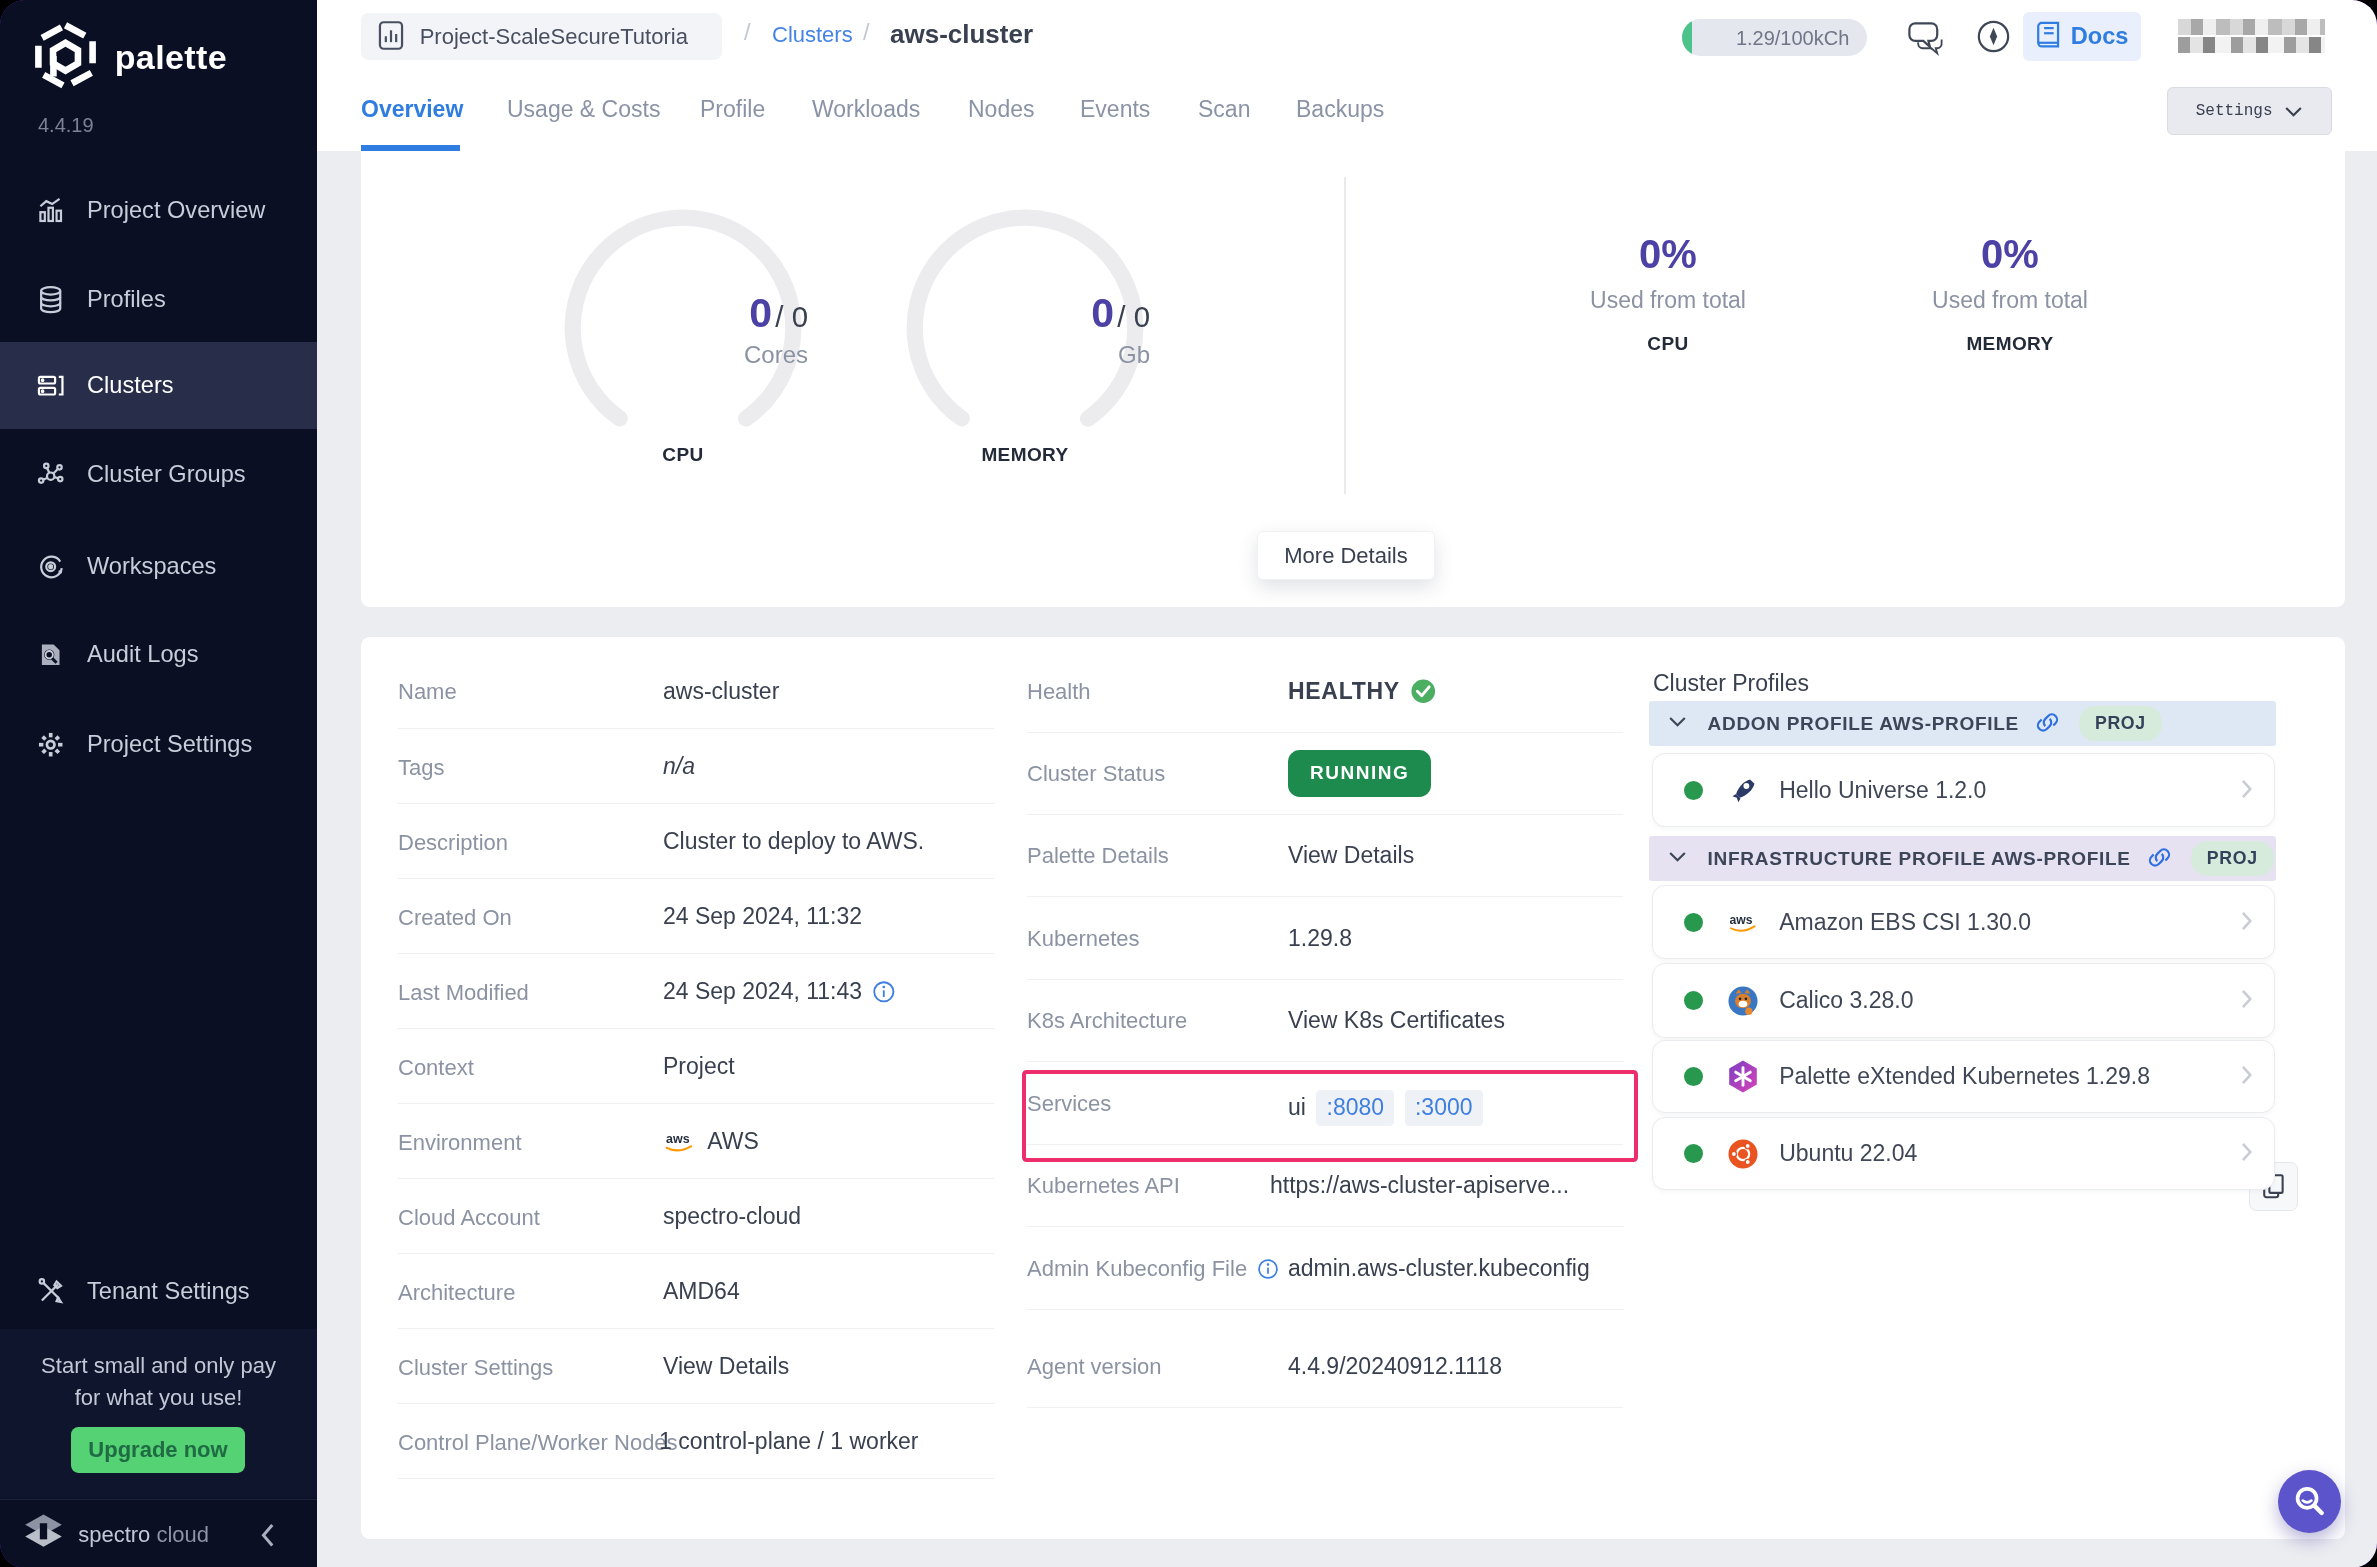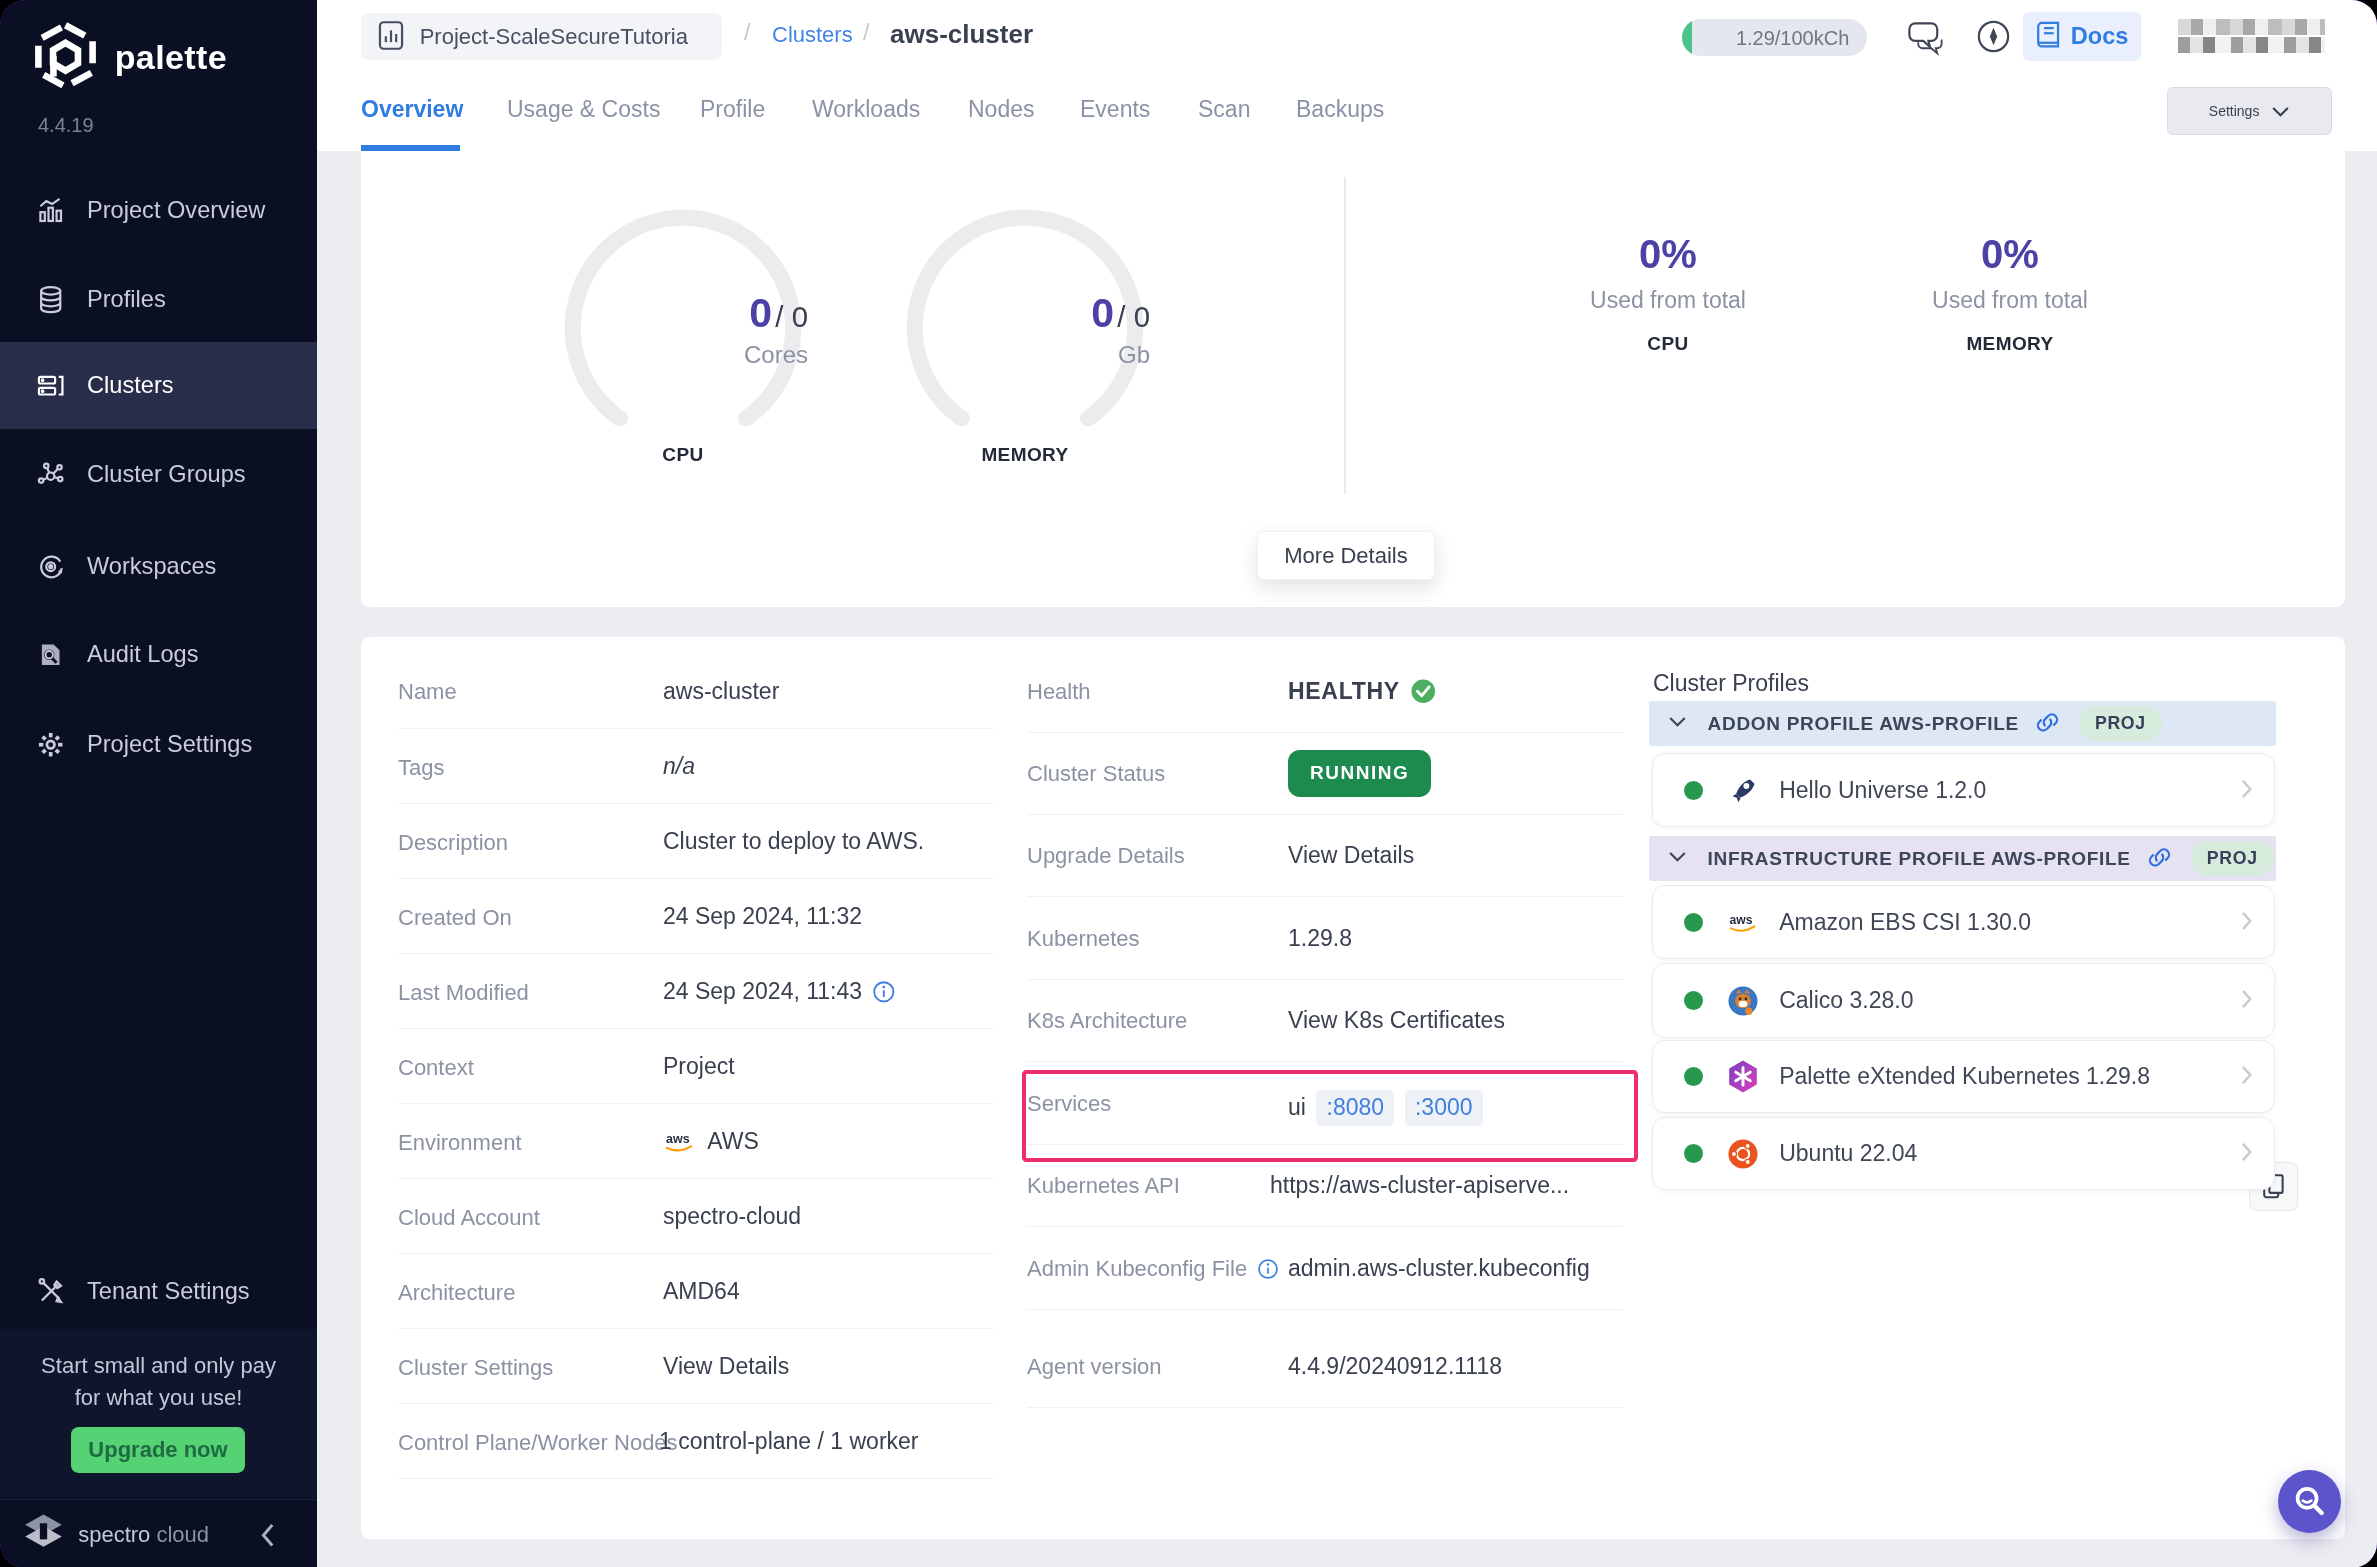--- a/index.html
+++ b/index.html
@@ -43,21 +43,21 @@
   .redacted .r1,.redacted .r2{height:16px;}
   .redacted .r1{background:repeating-linear-gradient(90deg,#d8d8d8 0 13.2px,#a8a8a8 13.2px 25px,#efefef 25px 38px,#bdbdbd 38px 52px);}
   .redacted .r2{background:repeating-linear-gradient(90deg,#9d9d9d 0 11.8px,#e4e4e4 11.8px 25px,#868686 25px 37px,#f2f2f2 37px 53px);}
 
   
   .tabsbar{position:absolute;left:317px;top:74px;width:2061px;height:77px;background:#fff;z-index:3;}
   .tab{position:absolute;top:22px;font-size:23px;color:#8a93a6;cursor:pointer;white-space:nowrap;}
   .tab.active{color:#2f7de1;font-weight:600;}
   .tab-underline{position:absolute;left:44px;top:71px;width:99px;height:5.9px;background:#2f7de1;}
   .settings-btn{position:absolute;left:1850px;top:13.2px;width:163px;height:46px;background:#e9eaef;border:0.7px solid #d8dbe2;border-radius:5.9px;display:flex;align-items:center;justify-content:center;gap:11.8px;cursor:pointer;}
-  .settings-btn span{font-size:14px;color:#39404f;}
+  .settings-btn span{font-size:16px;color:#39404f;font-family:Liberation Mono, monospace;}
 
   
   .content{position:absolute;left:317px;top:151px;width:2061px;height:1417px;background:#ecedf1;}
   .card{position:absolute;background:#fff;border-radius:8.8px;}
   .card-usage{left:44px;top:0;width:1984px;height:456px;border-radius:0 0 8.8px 8.8px;}
   .card-details{left:44px;top:486px;width:1984px;height:902px;}
 
   
   .gauge{position:absolute;width:250px;height:250px;top:52px;}
   .gauge svg{position:absolute;left:0;top:0;}
@@ -438,21 +438,21 @@
           </svg>
         </span>
       </div>
       <div class="srow" style="top:95px">
         <span class="dlabel">Cluster Status</span>
         <span class="dvalue" style="top:17.7px">
             <span class="running">RUNNING</span>
           </span>
       </div>
       <div class="srow" style="top:177px">
-        <span class="dlabel">Upgrade Details</span>
+        <span class="dlabel">Palette Details</span>
         <span class="dvalue linkv">View Details</span>
       </div>
       <div class="srow" style="top:260px">
         <span class="dlabel">Kubernetes</span>
         <span class="dvalue">1.29.8</span>
       </div>
       <div class="srow" style="top:342px">
         <span class="dlabel">K8s Architecture</span>
         <span class="dvalue linkv">View K8s Certificates</span>
       </div>

